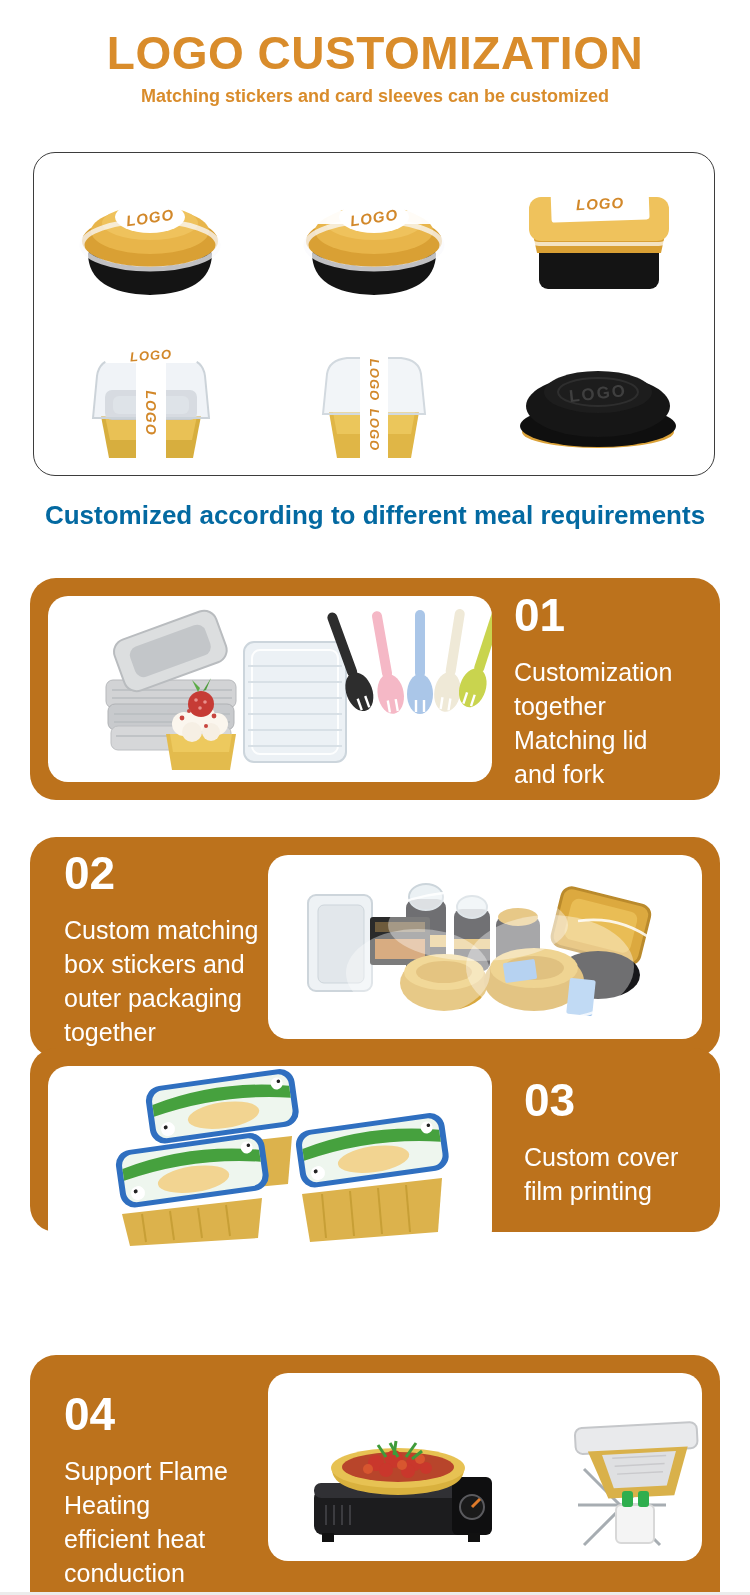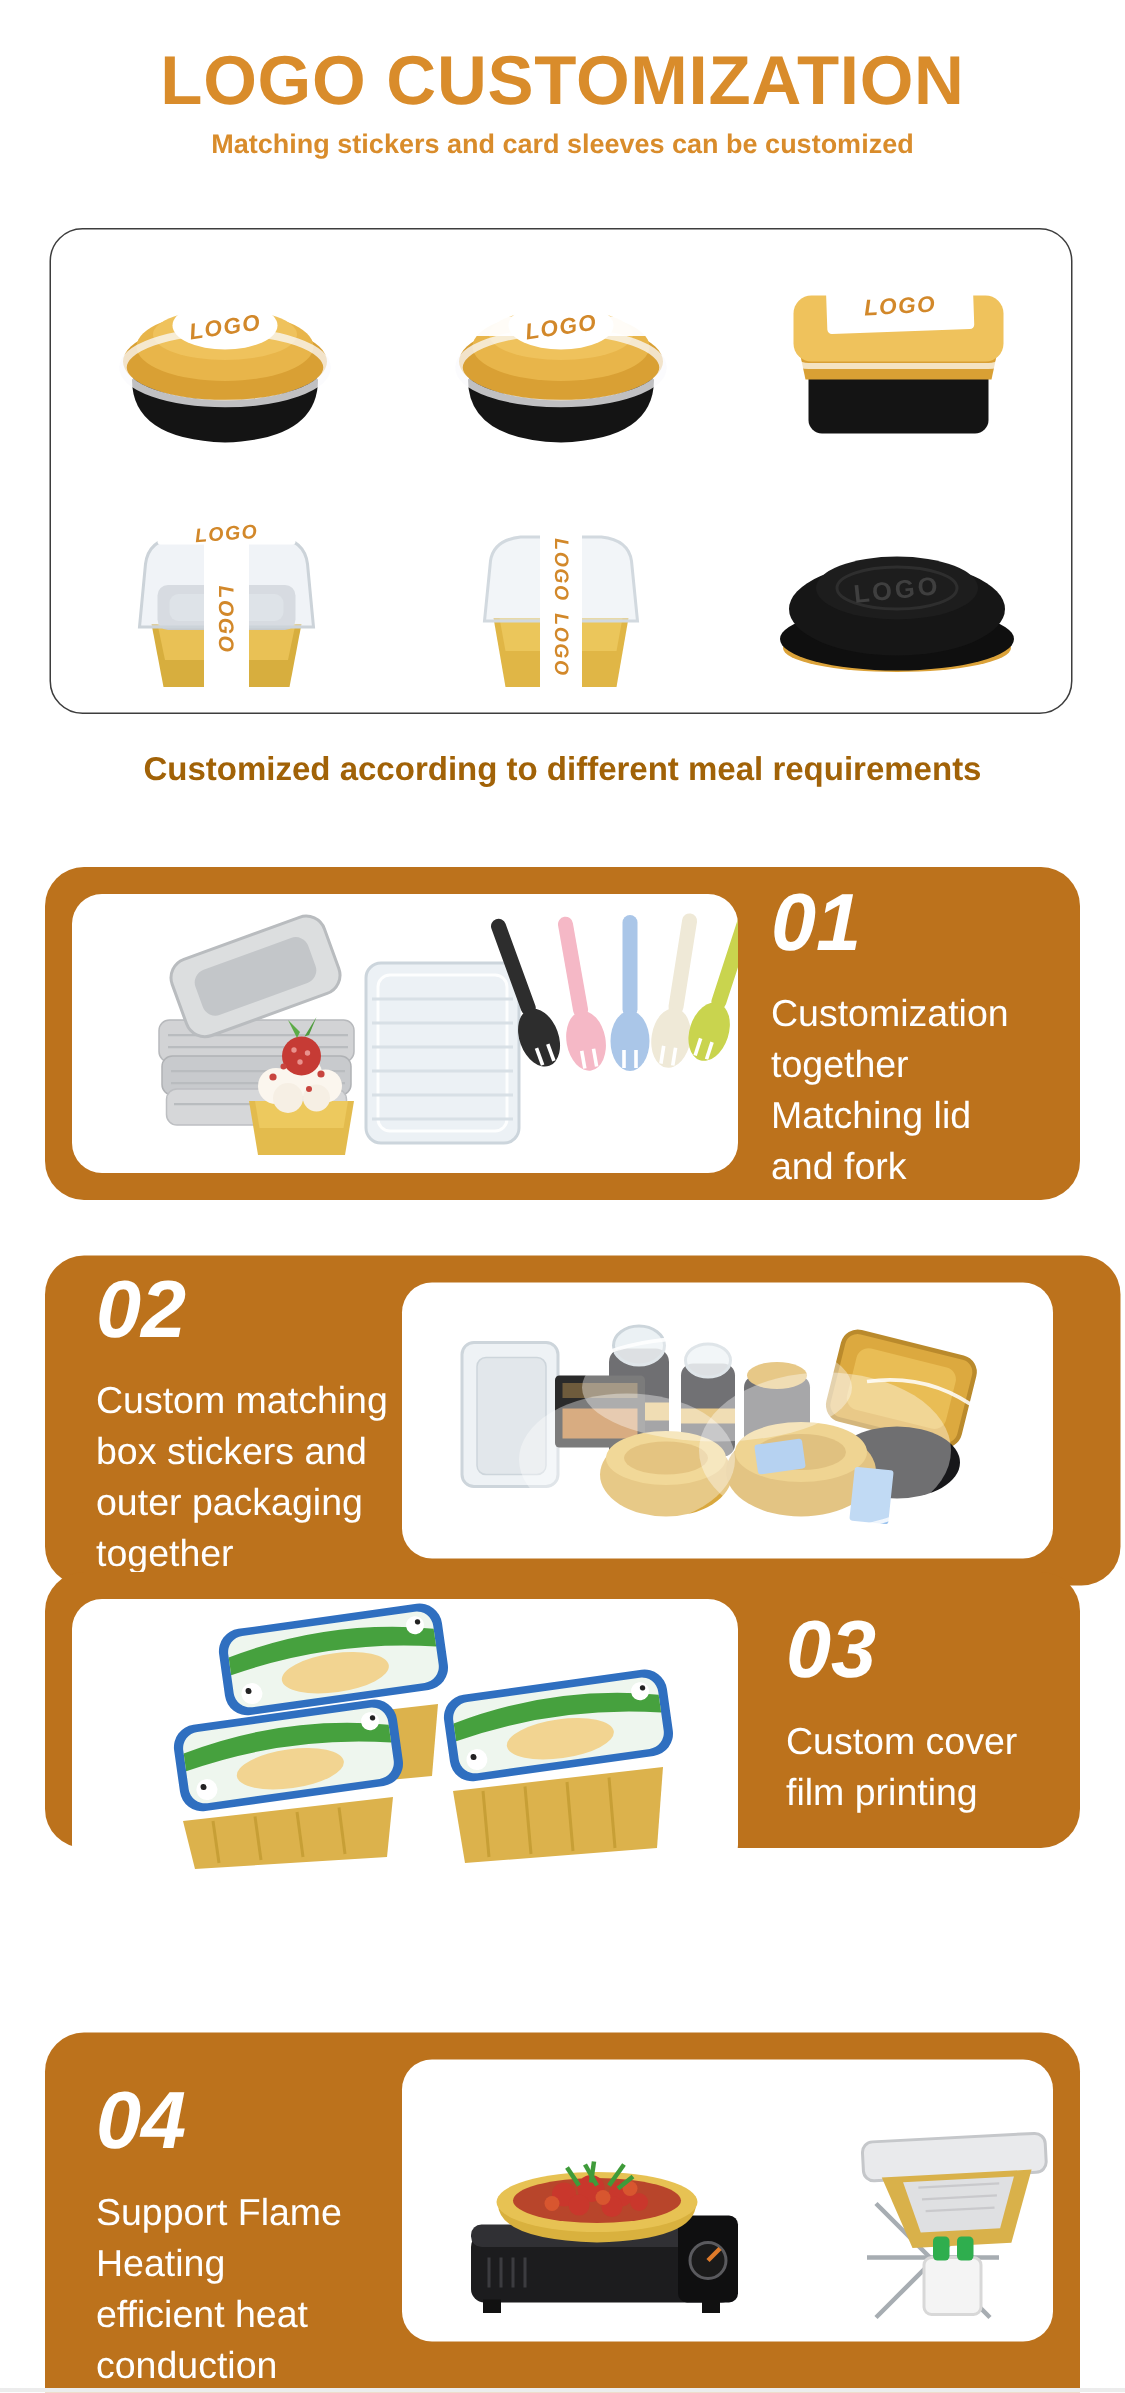--- a/index.html
+++ b/index.html
@@ -7,34 +7,34 @@
         font-family:"Liberation Sans",sans-serif;}
   .page-title{position:absolute;top:26px;left:0;width:750px;text-align:center;
         font-size:46px;font-weight:800;letter-spacing:.5px;color:#D98C2B;}
   .page-subtitle{position:absolute;top:86px;left:0;width:750px;text-align:center;
         font-size:18px;font-weight:700;color:#D98C2B;}
   .showcase{position:absolute;left:33px;top:152px;width:682px;height:324px;background:#fff;
         border:1px solid #3d3d3d;border-radius:22px;display:grid;
         grid-template-columns:repeat(3,1fr);grid-template-rows:repeat(2,1fr);
         align-items:center;justify-items:center;padding:4px;box-sizing:border-box;}
   .section-heading{position:absolute;top:500px;left:0;width:750px;text-align:center;
-        font-size:22px;font-weight:700;color:#a16207;}
+        font-size:26px;font-weight:700;color:#0369a1;}
   .card{position:absolute;left:30px;width:690px;background:#BC721C;border-radius:26px;}
   #card1{top:578px;height:222px;}
-  #card2{top:837px;height:220px;padding-left:27px;}
+  #card2{top:837px;height:220px;}
   #card3{top:1048px;height:184px;}
   #card4{top:1355px;height:267px;}
   .panel{position:absolute;background:#fff;border-radius:20px;overflow:hidden;}
   .panel.left{left:18px;top:18px;width:444px;height:186px;}
   .panel.right{left:238px;top:18px;width:434px;height:184px;}
   .cardtext{position:absolute;top:0;bottom:0;display:flex;flex-direction:column;
         justify-content:center;color:#fff;}
   .cardtext.right{left:484px;width:200px;}
   .cardtext.left{left:34px;width:210px;}
-  .card-number{font-size:54px;font-weight:700;margin-bottom:13px;font-style:italic;}
+  .card-number{font-size:46px;font-weight:700;margin-bottom:13px;}
   .card-line{font-size:25px;line-height:34px;font-weight:400;}
   .bottom-strip{position:absolute;left:0;bottom:0;width:750px;height:3px;background:#ececec;}
   svg text.logo{font-family:"Liberation Sans",sans-serif;font-weight:bold;font-style:italic;
         fill:#D2882A;letter-spacing:1px;}
 </style>
 </head>
 <body>
 
 <div class="page">
 

